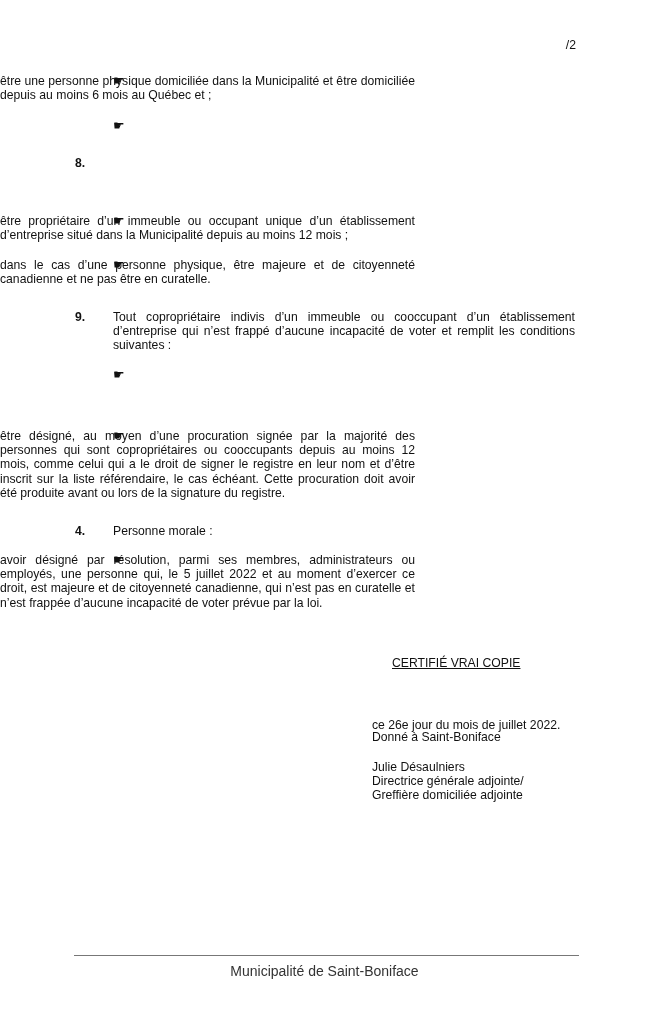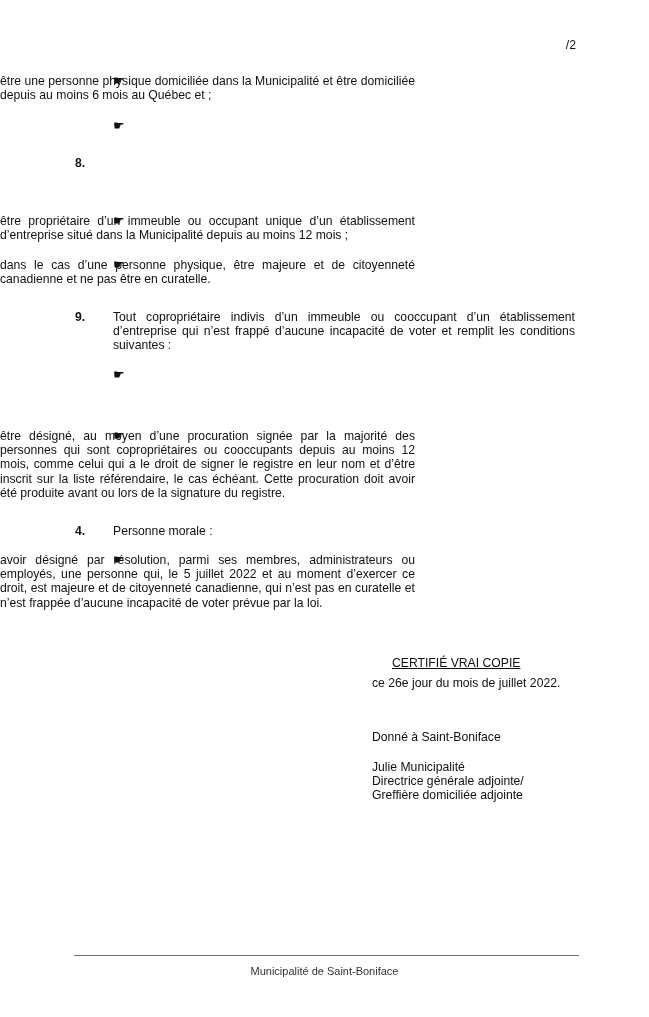--- a/index.html
+++ b/index.html
@@ -8,21 +8,21 @@
   .page-num { position: absolute; top: 38px; left: 560px; width: 16px; text-align: right; }
   .block { position: absolute; left: 0; width: 649px; }
   .item { position: relative; }
   .num { position: absolute; left: 75px; top: 0; font-weight: bold; }
   .item-text { margin-left: 113px; width: 462px; text-align: justify; text-align-last: left; }
   .bullet { position: absolute; left: 113px; top: 0; font-size: 13px; line-height: 14px; }
   .bullet-text { width: 415px; text-align: justify; text-align-last: left; }
   .right-col { position: absolute; left: 372px; }
   .underline { text-decoration: underline; }
   .footer-rule { position: absolute; top: 955px; left: 74px; width: 505px; height: 0; border-top: 1px solid #777; }
-  .footer-text { position: absolute; top: 964px; left: 0; width: 649px; text-align: center; font-size: 11px; color: #333; }
+  .footer-text { position: absolute; top: 964px; left: 0; width: 649px; text-align: center; font-size: 14px; color: #333; }
 </style>
 </head>
 <body>
 
 <div class="page-num">/2</div>
 
 <div class="block" style="top:74px;">
   <div class="item">
     <span class="bullet">☛</span>
     <div class="bullet-text">être une personne physique domiciliée dans la Municipalité et être domiciliée depuis au moins 6 mois au Québec et ;</div>
@@ -78,19 +78,19 @@
 </div>
 <div class="block" style="top:553px;">
   <div class="item">
     <span class="bullet">☛</span>
     <div class="bullet-text">avoir désigné par résolution, parmi ses membres, administrateurs ou employés, une personne qui, le 5 juillet 2022 et au moment d’exercer ce droit, est majeure et de citoyenneté canadienne, qui n’est pas en curatelle et n’est frappée d’aucune incapacité de voter prévue par la loi.</div>
   </div>
 </div>
 
 <div class="right-col underline" style="top:656px;margin-left:20px;">CERTIFIÉ VRAI COPIE</div>
 <div class="right-col" style="top:686px;margin-top:44px;">Donné à Saint-Boniface</div>
-<div class="right-col" style="top:676px;">ce 26e jour du mois de juillet 2022.</div>
-<div class="right-col" style="top:760px;">Julie Municipalité</div>
+<div class="right-col" style="top:718px;">ce 26e jour du mois de juillet 2022.</div>
+<div class="right-col" style="top:760px;">Julie Désaulniers</div>
 <div class="right-col" style="top:774px;text-align:center;">Directrice générale adjointe/</div>
 <div class="right-col" style="top:788px;">Greffière domiciliée adjointe</div>
 
 <div class="footer-rule"></div>
 <div class="footer-text">Municipalité de Saint-Boniface</div>
 
 </body></html>

